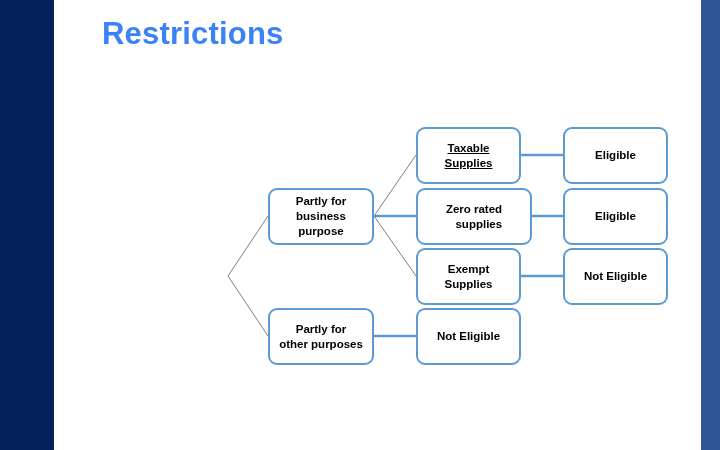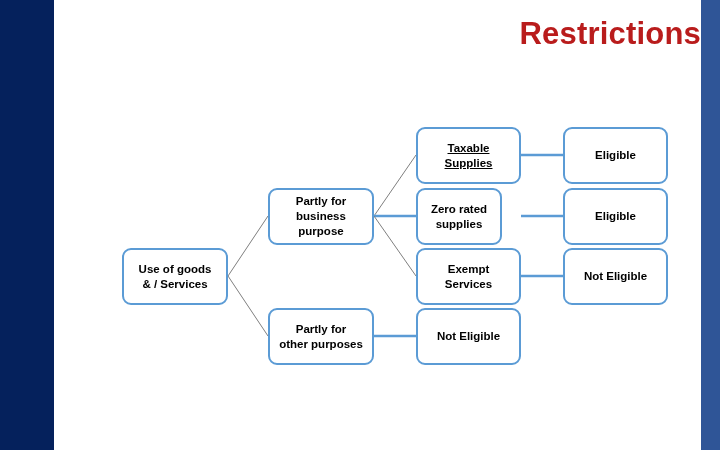--- a/index.html
+++ b/index.html
@@ -40,27 +40,28 @@
     height: 450px;
     background: #2f5597;
   }
 
   
   .title {
     position: absolute;
     left: 54px;
     top: 14px;
     width: 647px;
-    text-align: right;
+    text-align: left;
     font-size: 31px;
     font-weight: bold;
-    color: #b91c1c;
+    color: #3b82f6;
     letter-spacing: 0.2px;
     line-height: 40px;
     white-space: nowrap;
+    padding-left: 48px;
   }
 
   
   #connectors {
     position: absolute;
     left: 0; top: 0;
     width: 720px;
     height: 450px;
     pointer-events: none;
   }
@@ -111,38 +112,36 @@
 
     <line x1="374" y1="336" x2="416" y2="336" stroke="#5b9bd5" stroke-width="2.5"></line>
 
     <line x1="521" y1="155" x2="563" y2="155" stroke="#5b9bd5" stroke-width="2.5"></line>
 
     <line x1="521" y1="216" x2="563" y2="216" stroke="#5b9bd5" stroke-width="2.5"></line>
 
     <line x1="521" y1="276" x2="563" y2="276" stroke="#5b9bd5" stroke-width="2.5"></line>
   </svg>
 
-  <div class="node" style="left:122px; top:248px; width:106px; height:57px;">Use of goods
-&amp; / Services</div>
 
   <div class="node" style="left:268px; top:188px; width:106px; height:57px;">Partly for
 business
 purpose</div>
 
   <div class="node overflow" style="left:268px; top:308px; width:106px; height:57px;">Partly for
 other purposes</div>
 
   <div class="node" style="left:416px; top:127px; width:105px; height:57px;text-decoration:underline;">Taxable
 Supplies</div>
 
-  <div class="node" style="left:416px; top:188px; width:86px; height:57px;">Zero rated
+  <div class="node" style="left:416px; top:188px; width:116px; height:57px;text-align:right;">Zero rated
 supplies</div>
 
   <div class="node" style="left:416px; top:248px; width:105px; height:57px;">Exempt
-Services</div>
+Supplies</div>
 
   <div class="node" style="left:416px; top:308px; width:105px; height:57px;">Not Eligible</div>
 
   <div class="node" style="left:563px; top:127px; width:105px; height:57px;">Eligible</div>
 
   <div class="node" style="left:563px; top:188px; width:105px; height:57px;">Eligible</div>
 
   <div class="node" style="left:563px; top:248px; width:105px; height:57px;">Not Eligible</div>
 
 </div>

